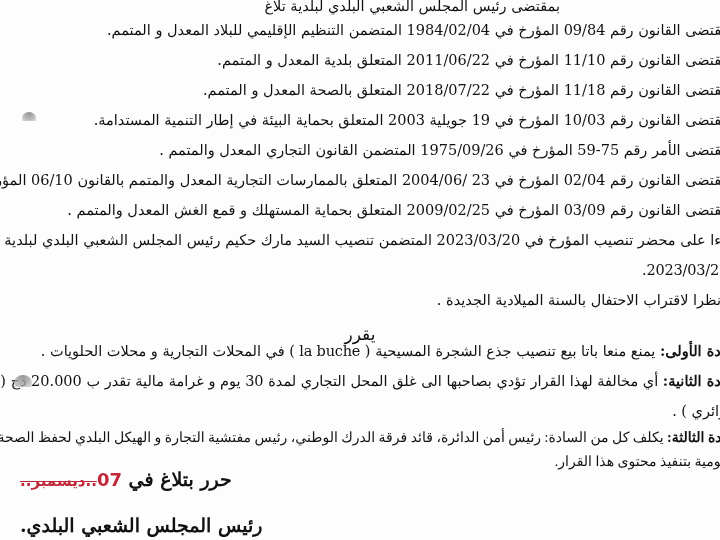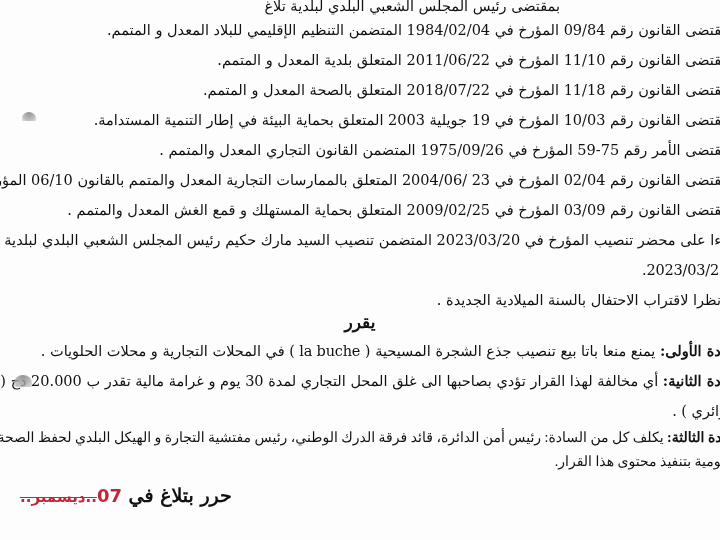--- a/index.html
+++ b/index.html
@@ -18,21 +18,21 @@
     white-space: nowrap;
     font-size: 14.5px;
     line-height: 20px;
     letter-spacing: -0.2px;
   }
   .label { font-weight: bold; }
   .title {
     position: absolute;
     left: 0; right: 0; text-align: center;
     direction: rtl;
-    font-weight: bold; font-size: 17px;
+    font-weight: normal; font-size: 17px; margin-top: 12px;
   }
   .mark {
     position: absolute;
     width: 14px; height: 9px;
     border-top-left-radius: 10px 9px;
     border-top-right-radius: 10px 9px;
     background: radial-gradient(ellipse at 50% 0%, #777 0%, #aaa 60%, #ddd 100%);
     opacity: 0.8;
   }
   .sig {
@@ -74,18 +74,19 @@
   </div>
   <div class="line" style="top:401px; right:-16px;">جزائري ) .</div>
   <div class="line" style="top:428px; right:-22px; font-family:'Liberation Serif', serif; font-size:14px;">
     <span class="label">المادة الثالثة:</span><span> يكلف كل من السادة: رئيس أمن الدائرة، قائد فرقة الدرك الوطني، رئيس مفتشية التجارة و الهيكل البلدي لحفظ الصحة و النظافة</span>
   </div>
   <div class="line" style="top:452px; right:-24px; font-family:'Liberation Serif', serif; font-size:14px;">العمومية بتنفيذ محتوى هذا القرار.</div>
 
   <div class="mark" style="left:22px; top:112px;"></div>
   <div class="mark" style="left:14px; top:375px; width:18px; height:12px;"></div>
 
-  <div class="sig" style="top:484px;">
+  <div class="sig" style="top:468px;">
     <span>حرر بتلاغ في</span>
     <span class="stamp-num">07</span><span class="stamp">..ديسمبر..</span>
   </div>
+  <div class="sig" style="top:514px;">رئيس المجلس الشعبي البلدي.</div>
 
 </div>
 
 </body></html>

